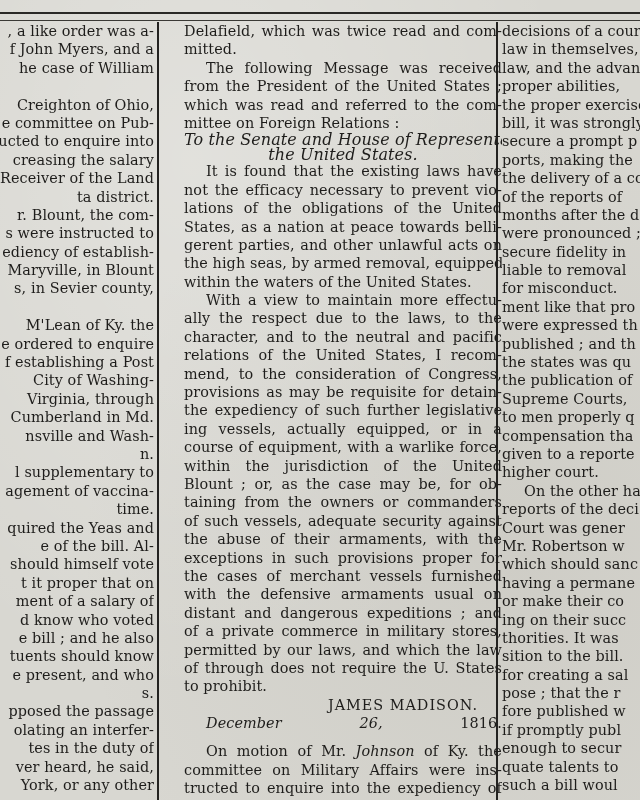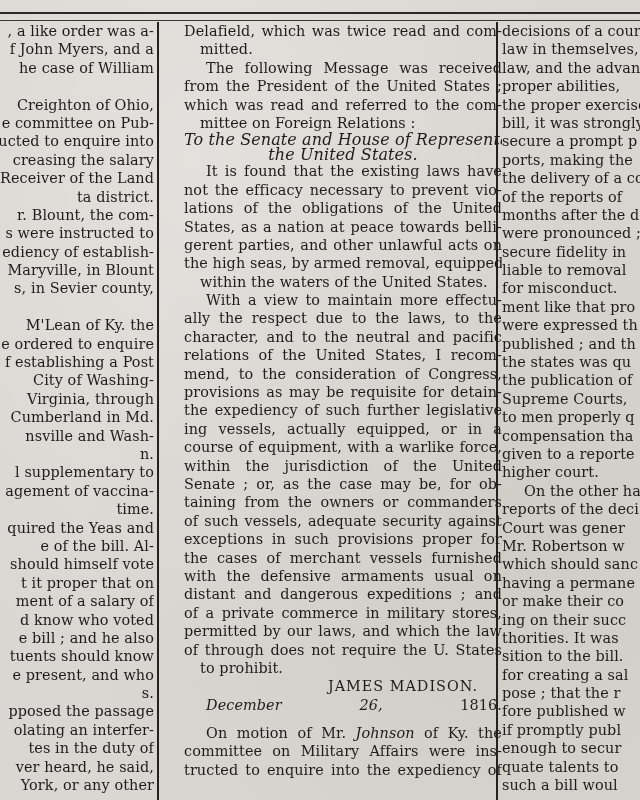--- a/index.html
+++ b/index.html
@@ -23,21 +23,21 @@
   .col-rule { position:absolute; top:22px; bottom:0; width:2px; background:#232220; }
   .col {
     position:absolute; top:22px; bottom:0; overflow:hidden;
     font-size:14.4px; line-height:18.4px; letter-spacing:0.1px;
   }
   .col.left { left:-6px; width:160px; text-align:right; }
   .col.mid { left:184px; width:318px; }
   .col.right { left:502px; width:180px; }
   .line { white-space:nowrap; height:18.4px; }
   .mid .line { text-align:justify; text-align-last:justify; }
-  .mid .line.last { text-align-last:left;margin-left:16px; }
+  .mid .line.last { text-align-last:left; }
   .indent { padding-left:22px; }
   .it { font-style:italic; }
   .salutation { font-style:italic; font-size:16px; text-align:center !important; text-align-last:center !important; line-height:15px; height:15px; }
   .signature { text-align:center; text-align-last:right !important; padding-right:24px; letter-spacing:1px; }
   .gap { height:10px; }
 </style>
 </head>
 <body>
 
 <div class="paper">
@@ -121,23 +121,24 @@
           <div class="line indent">With a view to maintain more effectu-</div>
           <div class="line">ally the respect due to the laws, to the</div>
           <div class="line">character, and to the neutral and pacific</div>
           <div class="line">relations of the United States, I recom-</div>
           <div class="line">mend, to the consideration of Congress,</div>
           <div class="line">provisions as may be requisite for detain-</div>
           <div class="line">the expediency of such further legislative</div>
           <div class="line">ing vessels, actually equipped, or in a</div>
           <div class="line">course of equipment, with a warlike force,</div>
           <div class="line">within the jurisdiction of the United</div>
-          <div class="line">Senate ; or, as the case may be, for ob-</div>
+          <div class="line">Blount ; or, as the case may be, for ob-</div>
           <div class="line">taining from the owners or commanders</div>
           <div class="line">of such vessels, adequate security against</div>
+          <div class="line">the abuse of their armaments, with the</div>
           <div class="line">exceptions in such provisions proper for</div>
           <div class="line">the cases of merchant vessels furnished</div>
           <div class="line">with the defensive armaments usual on</div>
           <div class="line">distant and dangerous expeditions ; and</div>
           <div class="line">of a private commerce in military stores,</div>
           <div class="line">permitted by our laws, and which the law</div>
           <div class="line">of through does not require the U. States</div>
           <div class="line last">to prohibit.</div>
         </div>
       </div>

